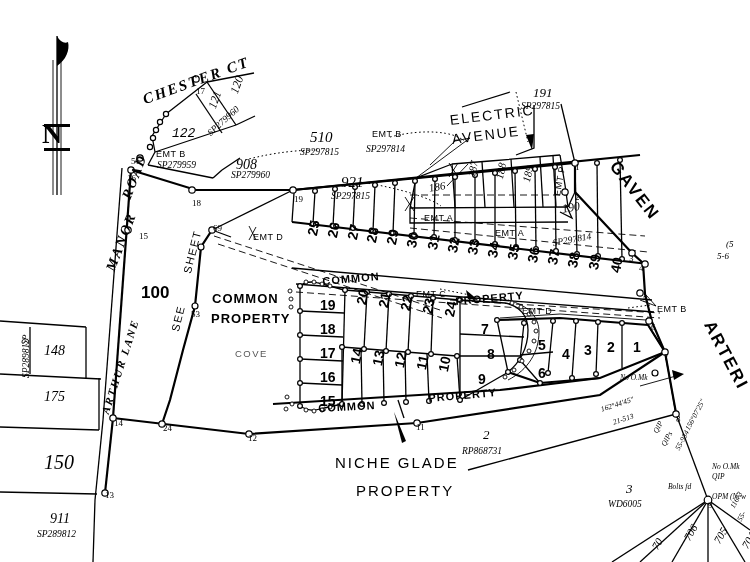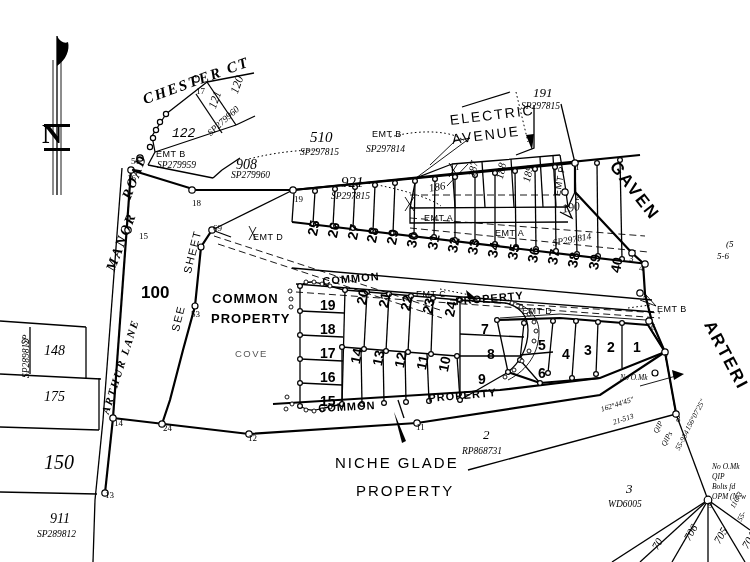--- a/index.html
+++ b/index.html
@@ -509,21 +509,21 @@
   <div id="layer-notes">
       <div class="lbl tiny" style="left: 620px; top: 374px; font-size: 7.5px;">No O.Mk</div>
       <div class="lbl tiny" style="left: 600px; top: 406px; font-size: 7.5px; transform: rotate(-18deg); transform-origin: left top;">162°44'45"</div>
       <div class="lbl tiny" style="left: 612px; top: 419px; font-size: 7.5px; transform: rotate(-18deg); transform-origin: left top;">21-513</div>
       <div class="lbl tiny" style="left: 652px; top: 431px; font-size: 7.5px; transform: rotate(-62deg); transform-origin: left top;">QIP</div>
       <div class="lbl tiny" style="left: 660px; top: 444px; font-size: 7.5px; transform: rotate(-62deg); transform-origin: left top;">QIPs</div>
       <div class="lbl tiny" style="left: 684px; top: 428px; font-size: 7.5px; transform: rotate(-62deg); transform-origin: left top;">156°07'25"</div>
       <div class="lbl tiny" style="left: 674px; top: 448px; font-size: 7.5px; transform: rotate(-62deg); transform-origin: left top;">55-934</div>
       <div class="lbl tiny" style="left: 712px; top: 463px; font-size: 7.5px;">No O.Mk</div>
       <div class="lbl tiny" style="left: 712px; top: 473px; font-size: 7.5px;">QIP</div>
-      <div class="lbl tiny" style="left: 712px; top: 483px; font-size: 7.5px;">Bolts fd</div>
+      <div class="lbl tiny" style="left: 668px; top: 483px; font-size: 7.5px;">Bolts fd</div>
       <div class="lbl tiny" style="left: 712px; top: 493px; font-size: 7.5px;">OPM (New</div>
       <div class="lbl tiny" style="left: 729px; top: 506px; font-size: 7.5px; transform: rotate(-62deg); transform-origin: left top;">116°3</div>
       <div class="lbl tiny" style="left: 736px; top: 519px; font-size: 7.5px; transform: rotate(-62deg); transform-origin: left top;">55-</div>
       <div class="lbl tiny" style="left: 726px; top: 240px; font-size: 9px;">(5</div>
       <div class="lbl tiny" style="left: 717px; top: 252px; font-size: 9px;">5-6</div>
       <div class="lbl tiny" style="left: 20px; top: 344px; font-size: 9px; transform: rotate(-80deg); transform-origin: left top;">SP</div>
     </div>
 
   <div class="lbl" style="left:42px;top:120px;font-family:'Liberation Serif',serif;font-weight:bold;font-size:28px;">N</div>
 

